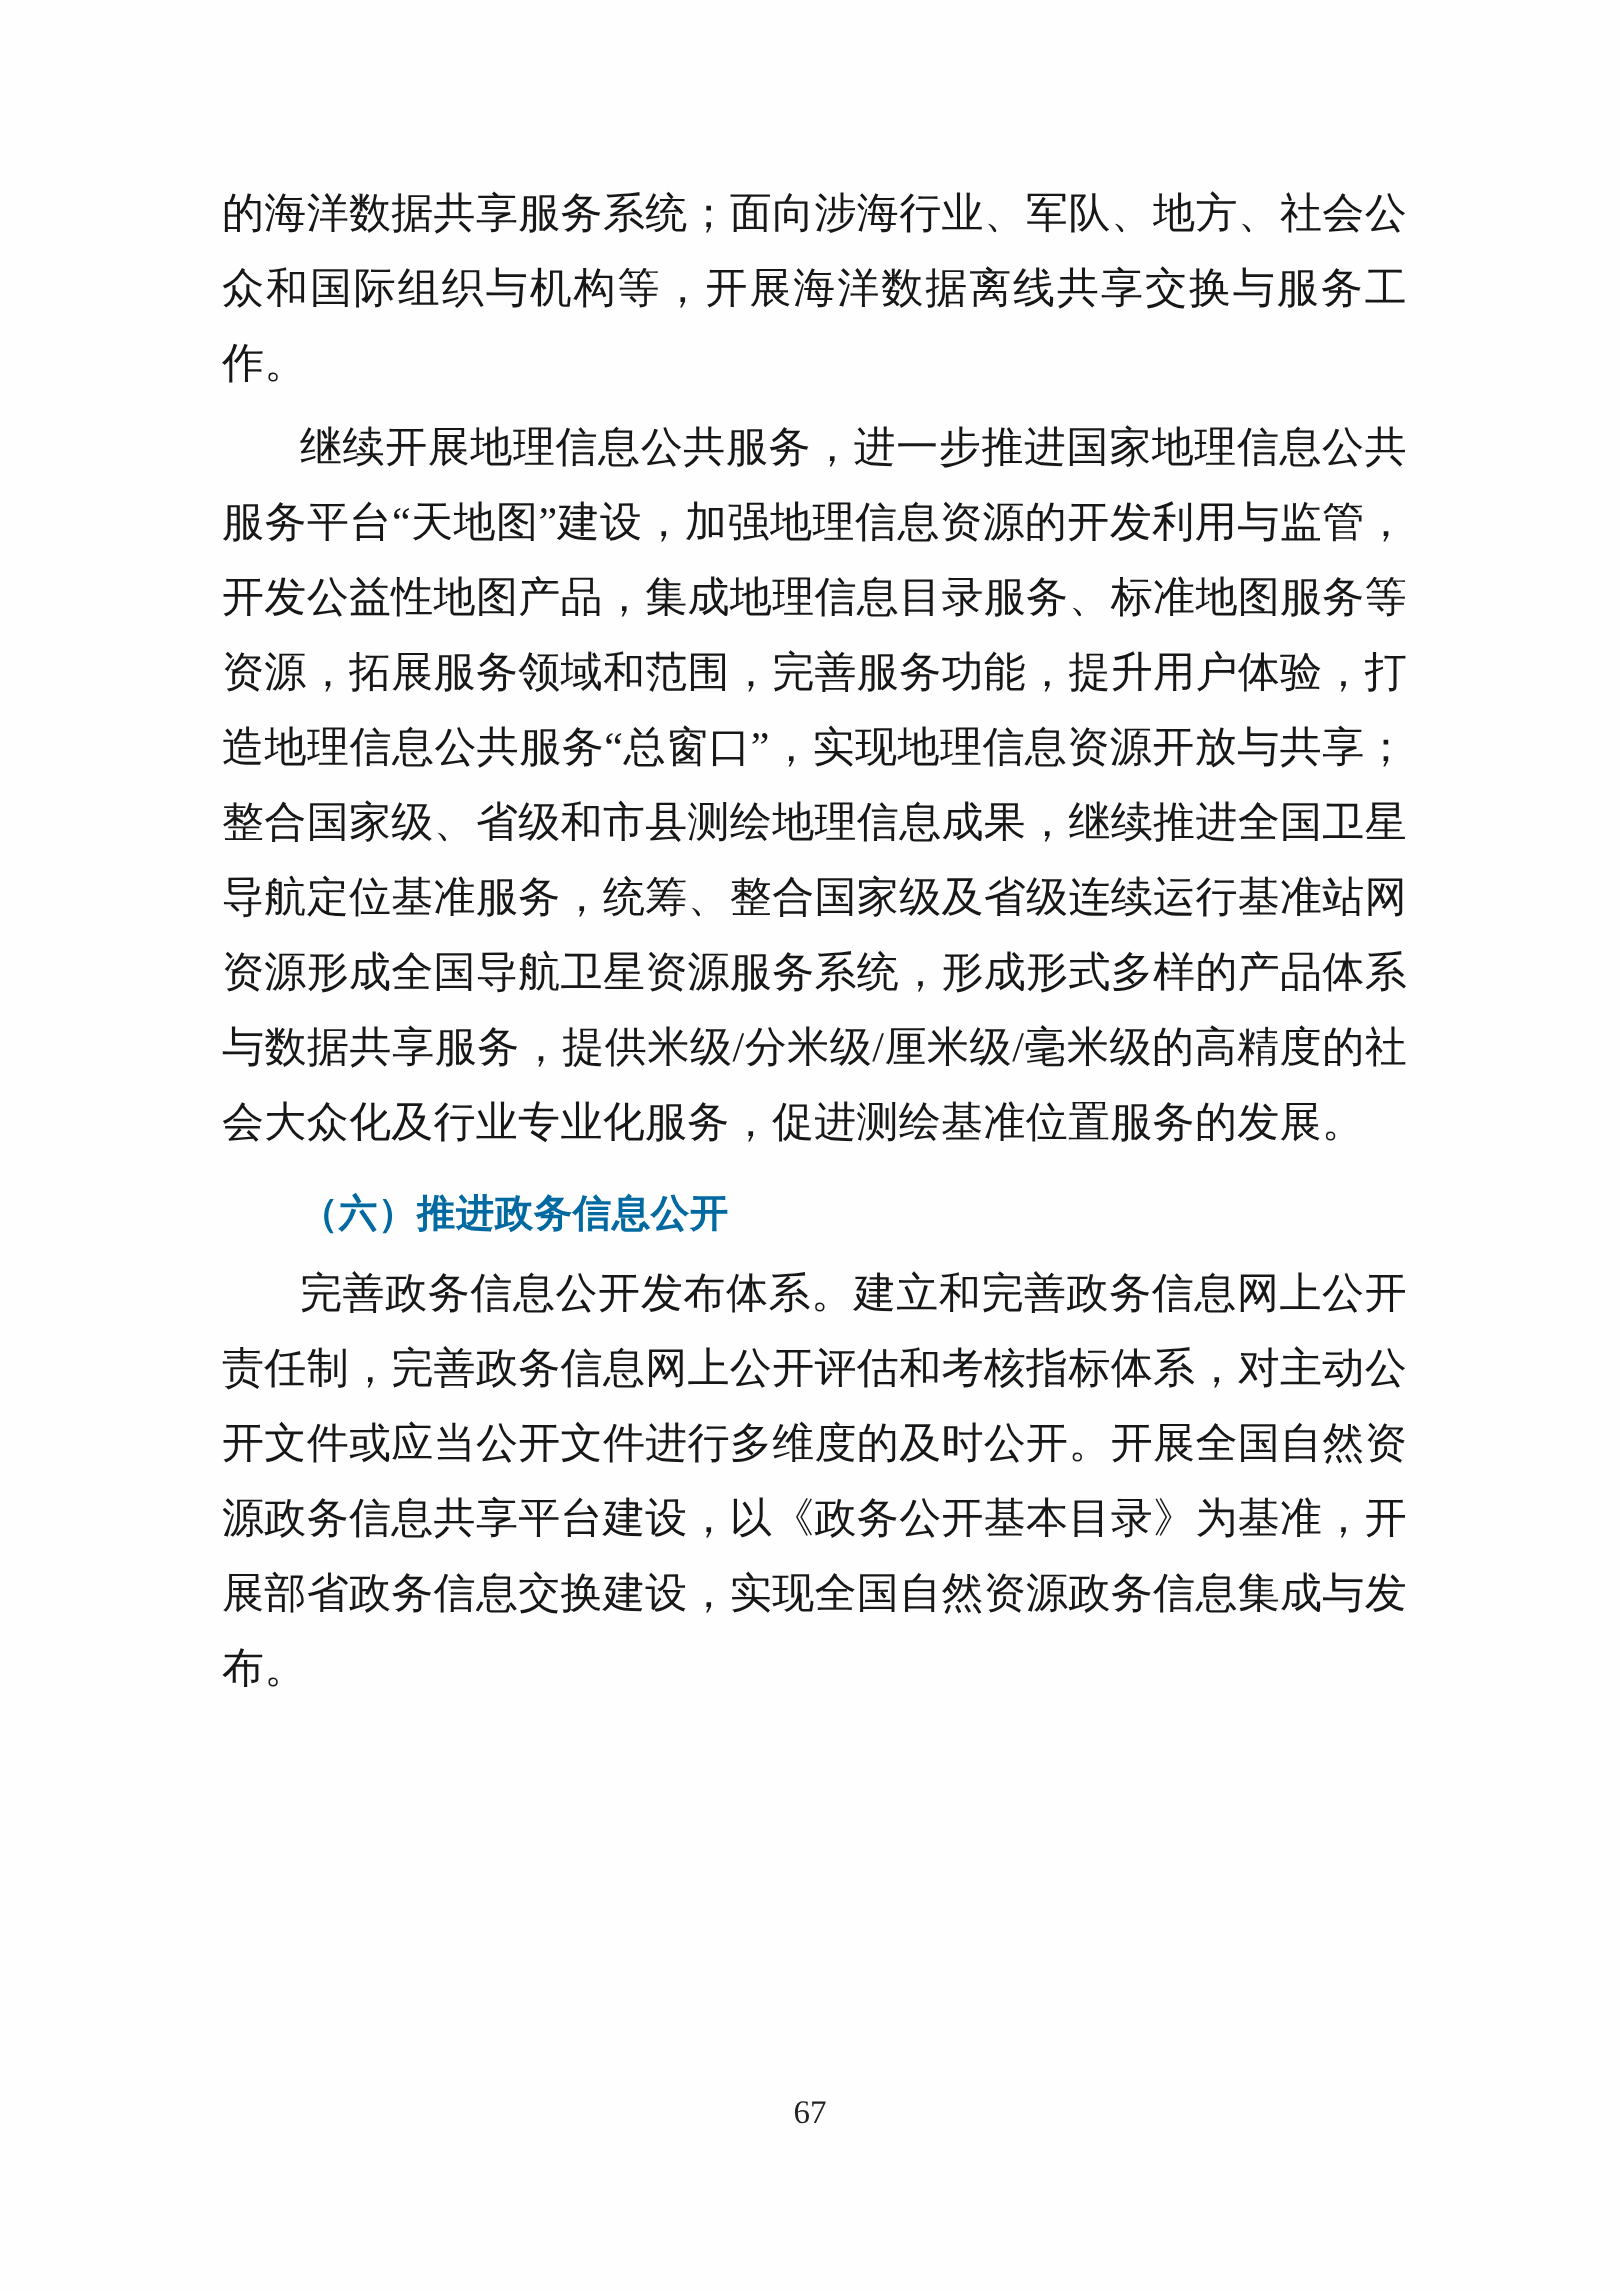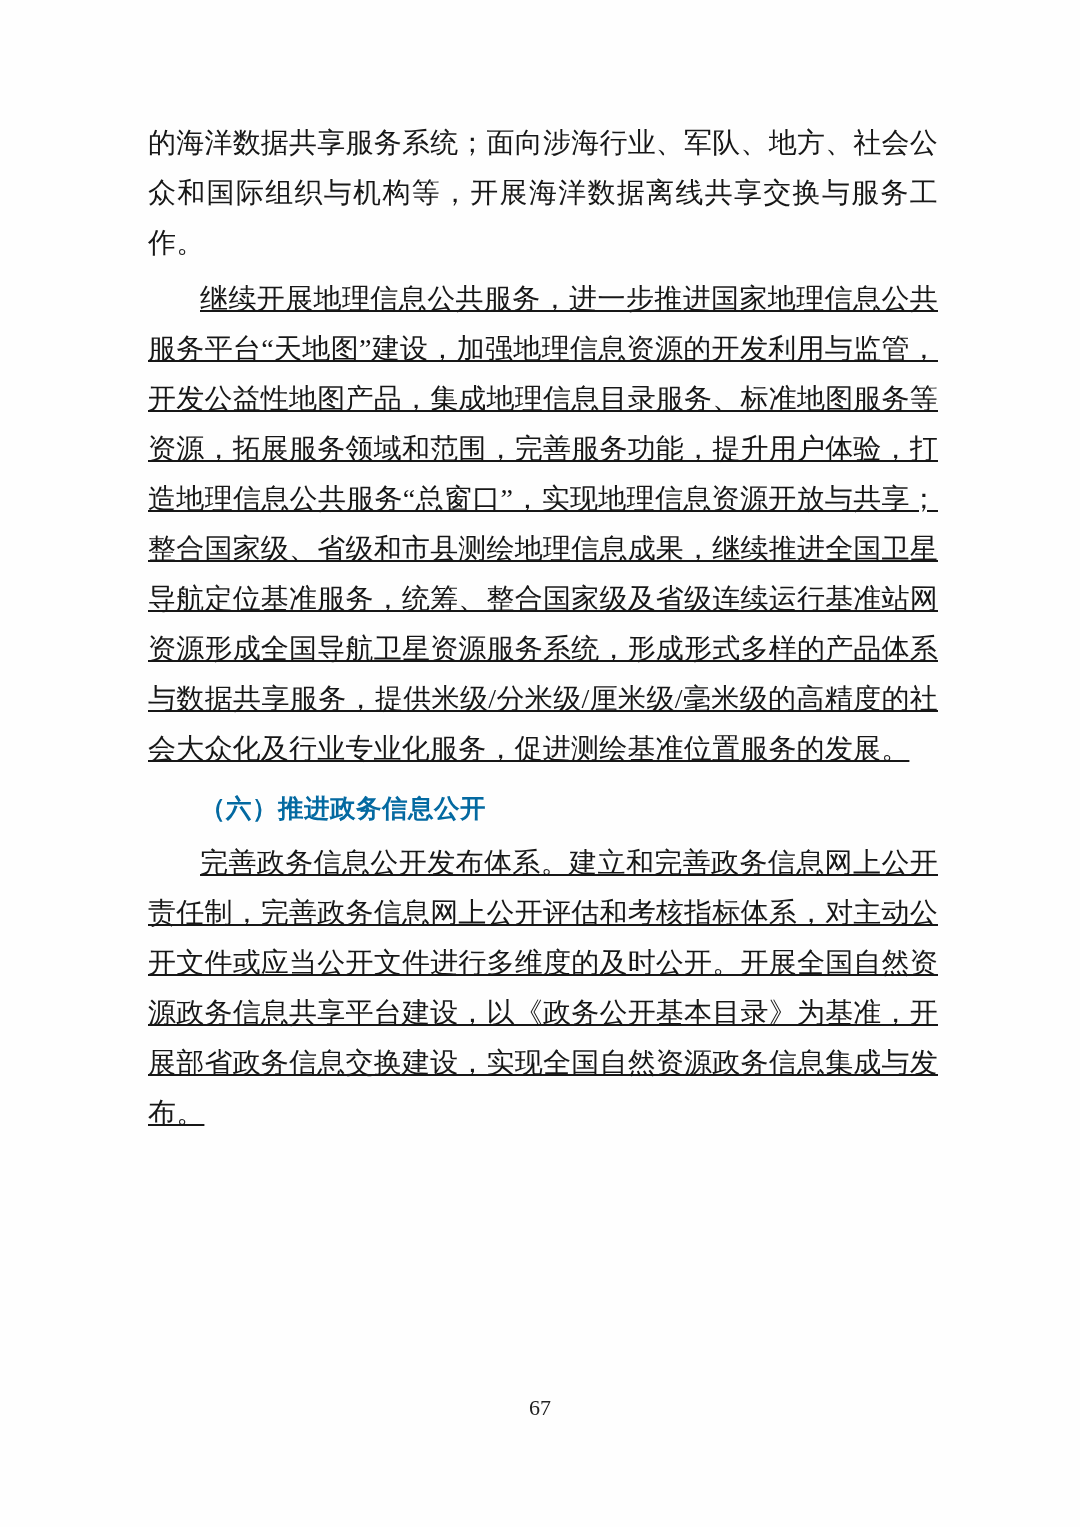--- a/index.html
+++ b/index.html
@@ -34,21 +34,20 @@
     line-height: 50px;
     letter-spacing: 0.2px;
     text-align: justify;
     text-justify: inter-ideograph;
     margin: 0 0 0 0;
     color: #171717;
     font-family: "Liberation Serif", "DejaVu Serif", serif;
   }
   .para.indent {
     text-indent: 52px;
-    text-decoration: underline;
   }
   .heading {
     font-size: 25.5px;
     line-height: 50px;
     font-weight: bold;
     text-indent: 52px;
     margin: 10px 0 4px 0;
     color: #0369a1;
     letter-spacing: 0.5px;
   }

